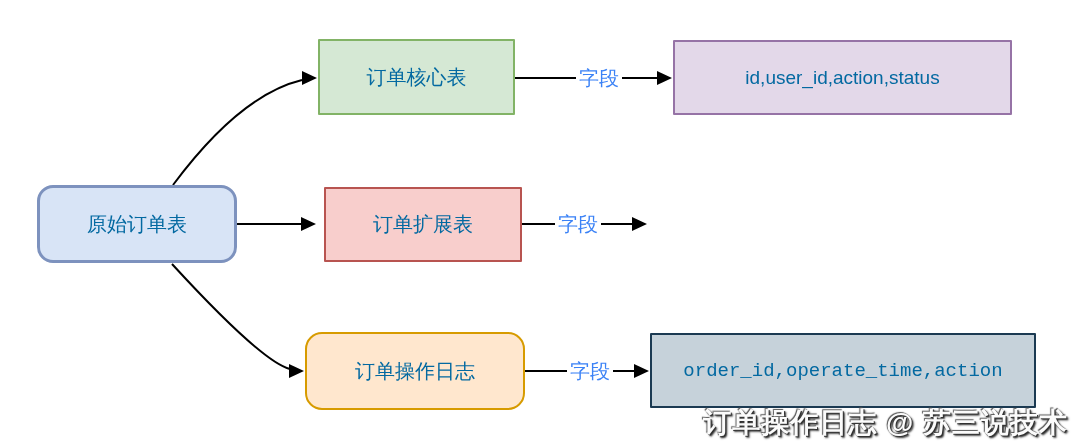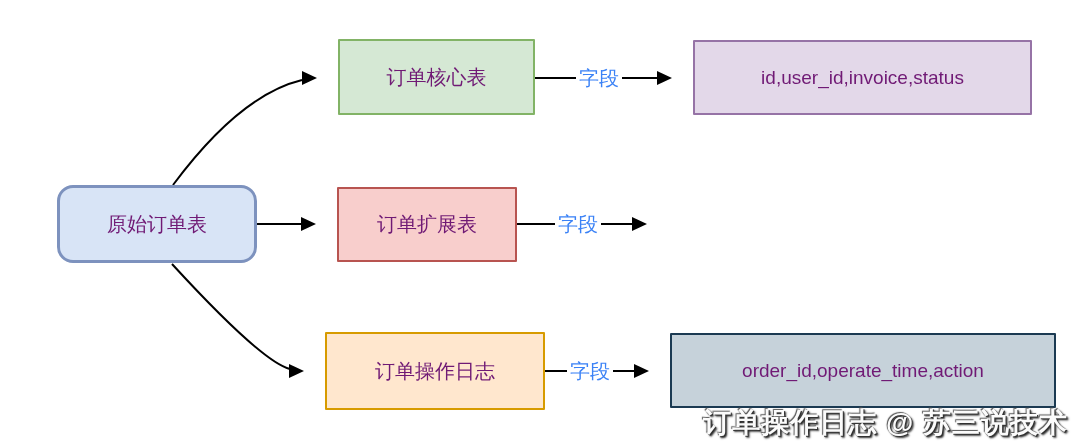--- a/index.html
+++ b/index.html
@@ -24,35 +24,34 @@
     pointer-events: none;
   }
   .node {
     position: absolute;
     box-sizing: border-box;
     border: 2.5px solid #888888;
     display: flex;
     align-items: center;
     justify-content: center;
     font-size: 20px;
-    color: #701a75;
+    color: #0369a1;
     text-align: center;
     border-radius: 1px;
-    margin-left: 20px;
   }
   .node .node-label { white-space: nowrap; }
 
   
   .node-source   { left: 37px;  top: 185px; width: 200px; height: 78px; border-width: 3px; }
   .node-table-0  { left: 318px; top: 39px;  width: 197px; height: 76px; }
   .node-fields-0 { left: 673px; top: 40px;  width: 339px; height: 75px; font-size: 19px; }
-  .node-table-1  { left: 317px; top: 187px; width: 180px; height: 75px; }
+  .node-table-1  { left: 324px; top: 187px; width: 198px; height: 75px; }
   .node-fields-1 { left: 648px; top: 185px; width: 391px; height: 77px; font-size: 19px; }
-  .node-table-2  { left: 305px; top: 332px; width: 220px; height: 78px; }
-  .node-fields-2 { left: 650px; top: 333px; width: 386px; height: 75px; font-size: 19px; }
+  .node-table-2  { left: 305px; top: 332px; width: 220px; height: 78px; border-radius: 17px; }
+  .node-fields-2 { left: 650px; top: 333px; width: 386px; height: 75px; font-size: 19px; font-family: Liberation Mono, monospace; }
 
   .edge-label {
     position: absolute;
     transform: translate(-50%, -50%);
     background: #ffffff;
     padding: 0 3px;
     font-size: 20px;
     color: #3b82f6;
     white-space: nowrap;
     line-height: 1.2;
@@ -101,21 +100,21 @@
 
   <div class="node node-source" style="background-color: rgb(216, 228, 246); border-color: rgb(125, 146, 190); border-radius: 16px;">
     <span class="node-label">原始订单表</span>
   </div>
 
   <div class="node node-table-0" style="background-color: rgb(213, 232, 212); border-color: rgb(130, 179, 102);">
     <span class="node-label">订单核心表</span>
   </div>
   <span class="edge-label edge-label-0">字段</span>
   <div class="node node-fields-0" style="background-color: rgb(227, 216, 233); border-color: rgb(150, 115, 166);">
-    <span class="node-label">id,user_id,invoice,status</span>
+    <span class="node-label">id,user_id,action,status</span>
   </div>
 
   <div class="node node-table-1" style="background-color: rgb(248, 206, 204); border-color: rgb(184, 84, 80);">
     <span class="node-label">订单扩展表</span>
   </div>
   <span class="edge-label edge-label-1">字段</span>
 
   <div class="node node-table-2" style="background-color: rgb(255, 231, 206); border-color: rgb(215, 155, 0);">
     <span class="node-label">订单操作日志</span>
   </div>

